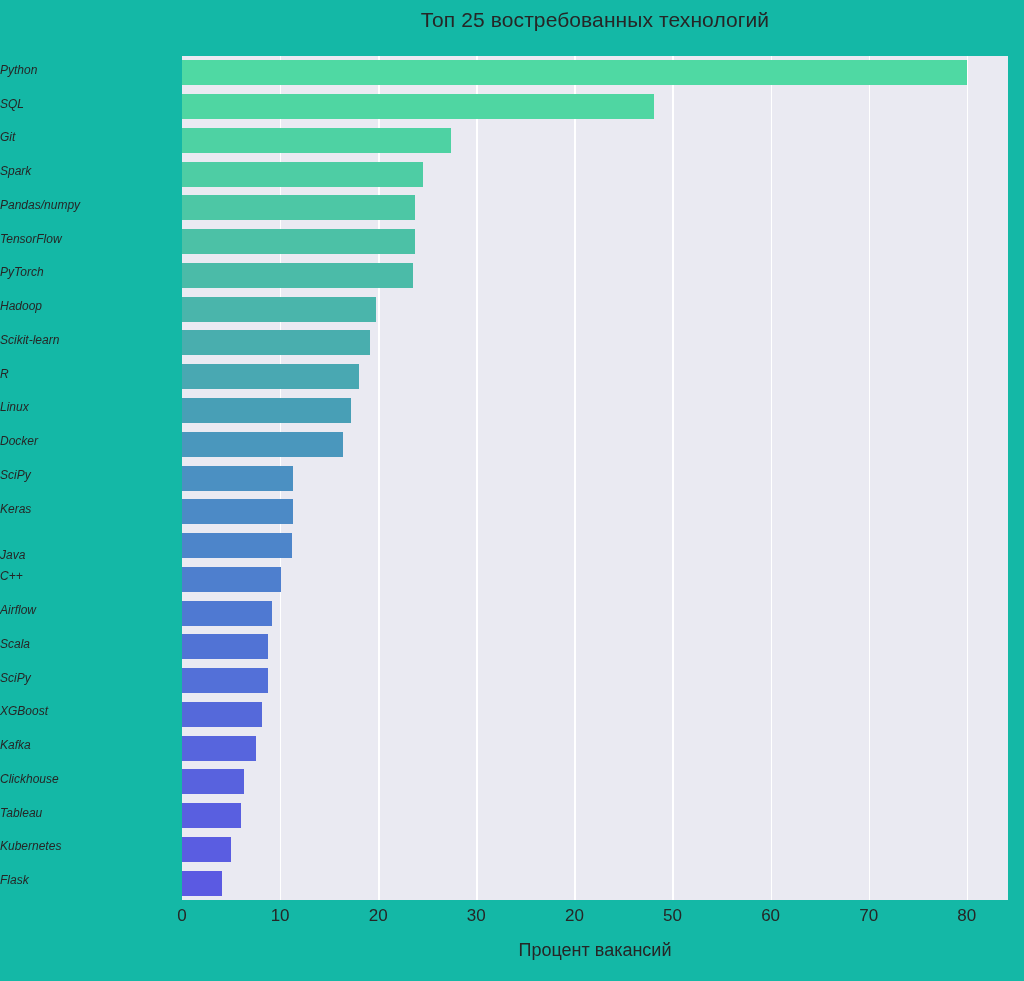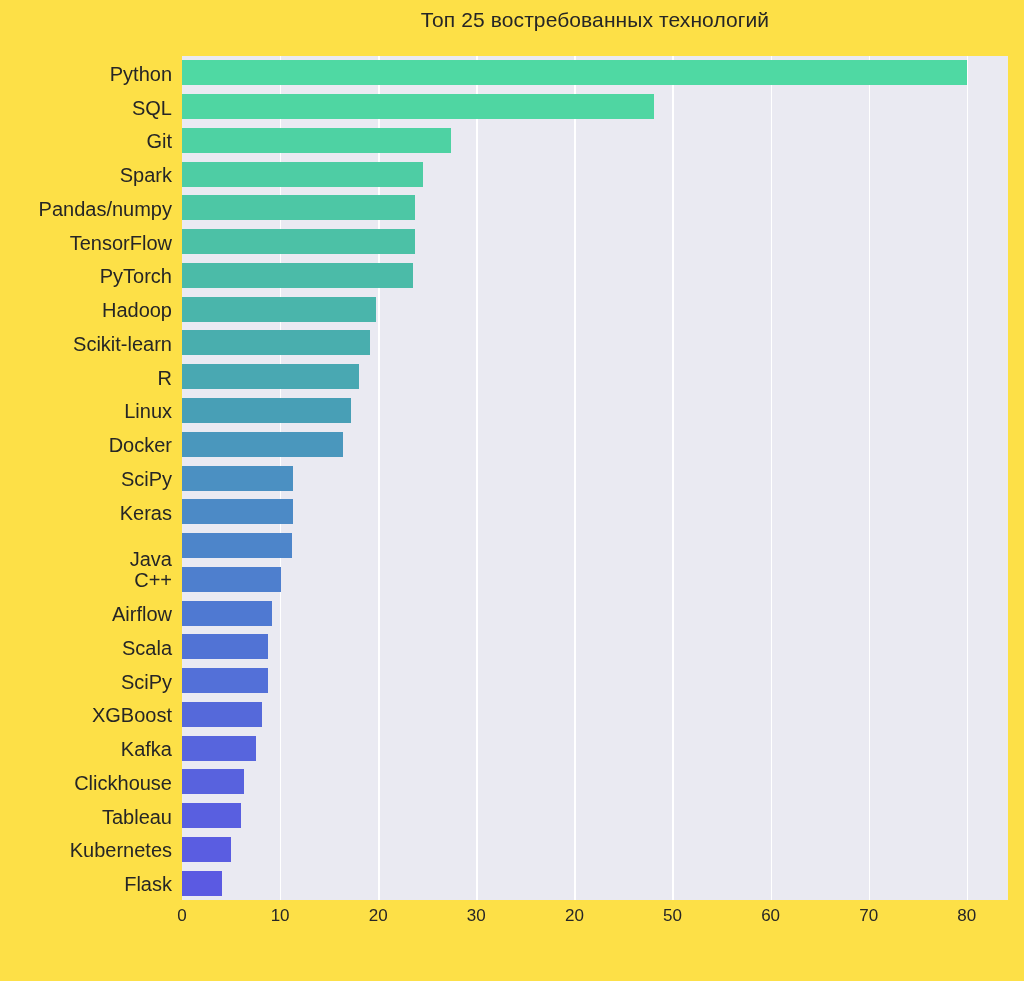--- a/index.html
+++ b/index.html
@@ -12,21 +12,21 @@
     height: 981px;
     font-family: "Liberation Sans", sans-serif;
     color: #262626;
     overflow: hidden;
   }
 
   #figure {
     position: relative;
     width: 1024px;
     height: 981px;
-    background: #fde047;
+    background: #14b8a6;
   }
 
   
   #chart-title {
     position: absolute;
     left: 182px;
     top: 8px;
     width: 826px;
     text-align: center;
     font-size: 21px;
@@ -60,24 +60,24 @@
     left: 0;
     height: 25px;
     border-radius: 0;
   }
 
   
   .ytick {
     position: absolute;
     right: 0;
     width: 172px;
-    text-align: right;
-    font-size: 20px;
-    color: #262626;
-    white-space: nowrap;
+    font-size: 12px;
+    color: #262626;
+    white-space: nowrap;
+    font-style: italic;
   }
   #ytick-layer {
     position: absolute;
     left: 0;
     top: 56px;
     width: 172px;
     height: 844px;
   }
 
   
@@ -188,14 +188,15 @@
       <div class="xtick" style="left: 280.1px;">10</div>
       <div class="xtick" style="left: 378.2px;">20</div>
       <div class="xtick" style="left: 476.299px;">30</div>
       <div class="xtick" style="left: 574.399px;">20</div>
       <div class="xtick" style="left: 672.499px;">50</div>
       <div class="xtick" style="left: 770.599px;">60</div>
       <div class="xtick" style="left: 868.698px;">70</div>
       <div class="xtick" style="left: 966.798px;">80</div>
     </div>
 
+  <div id="xlabel">Процент вакансий</div>
 
 </div>
 
 </body></html>

